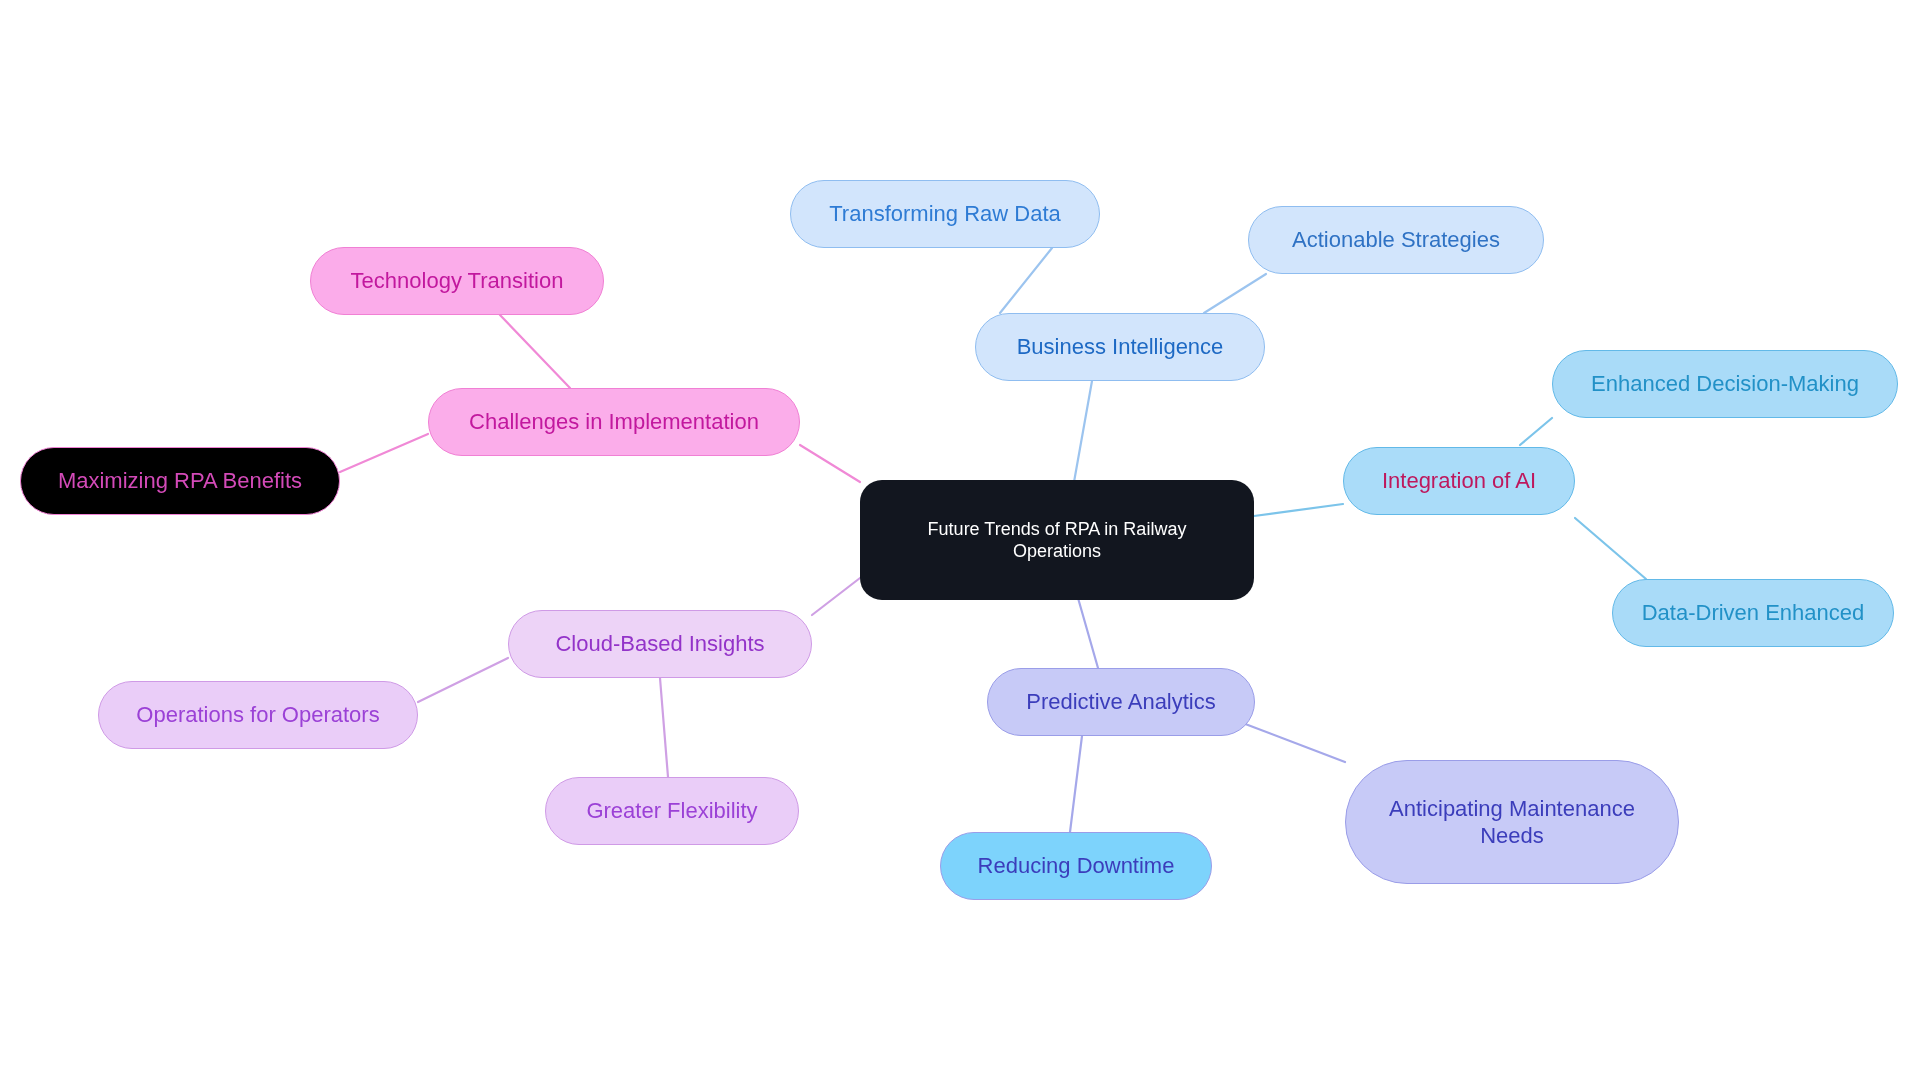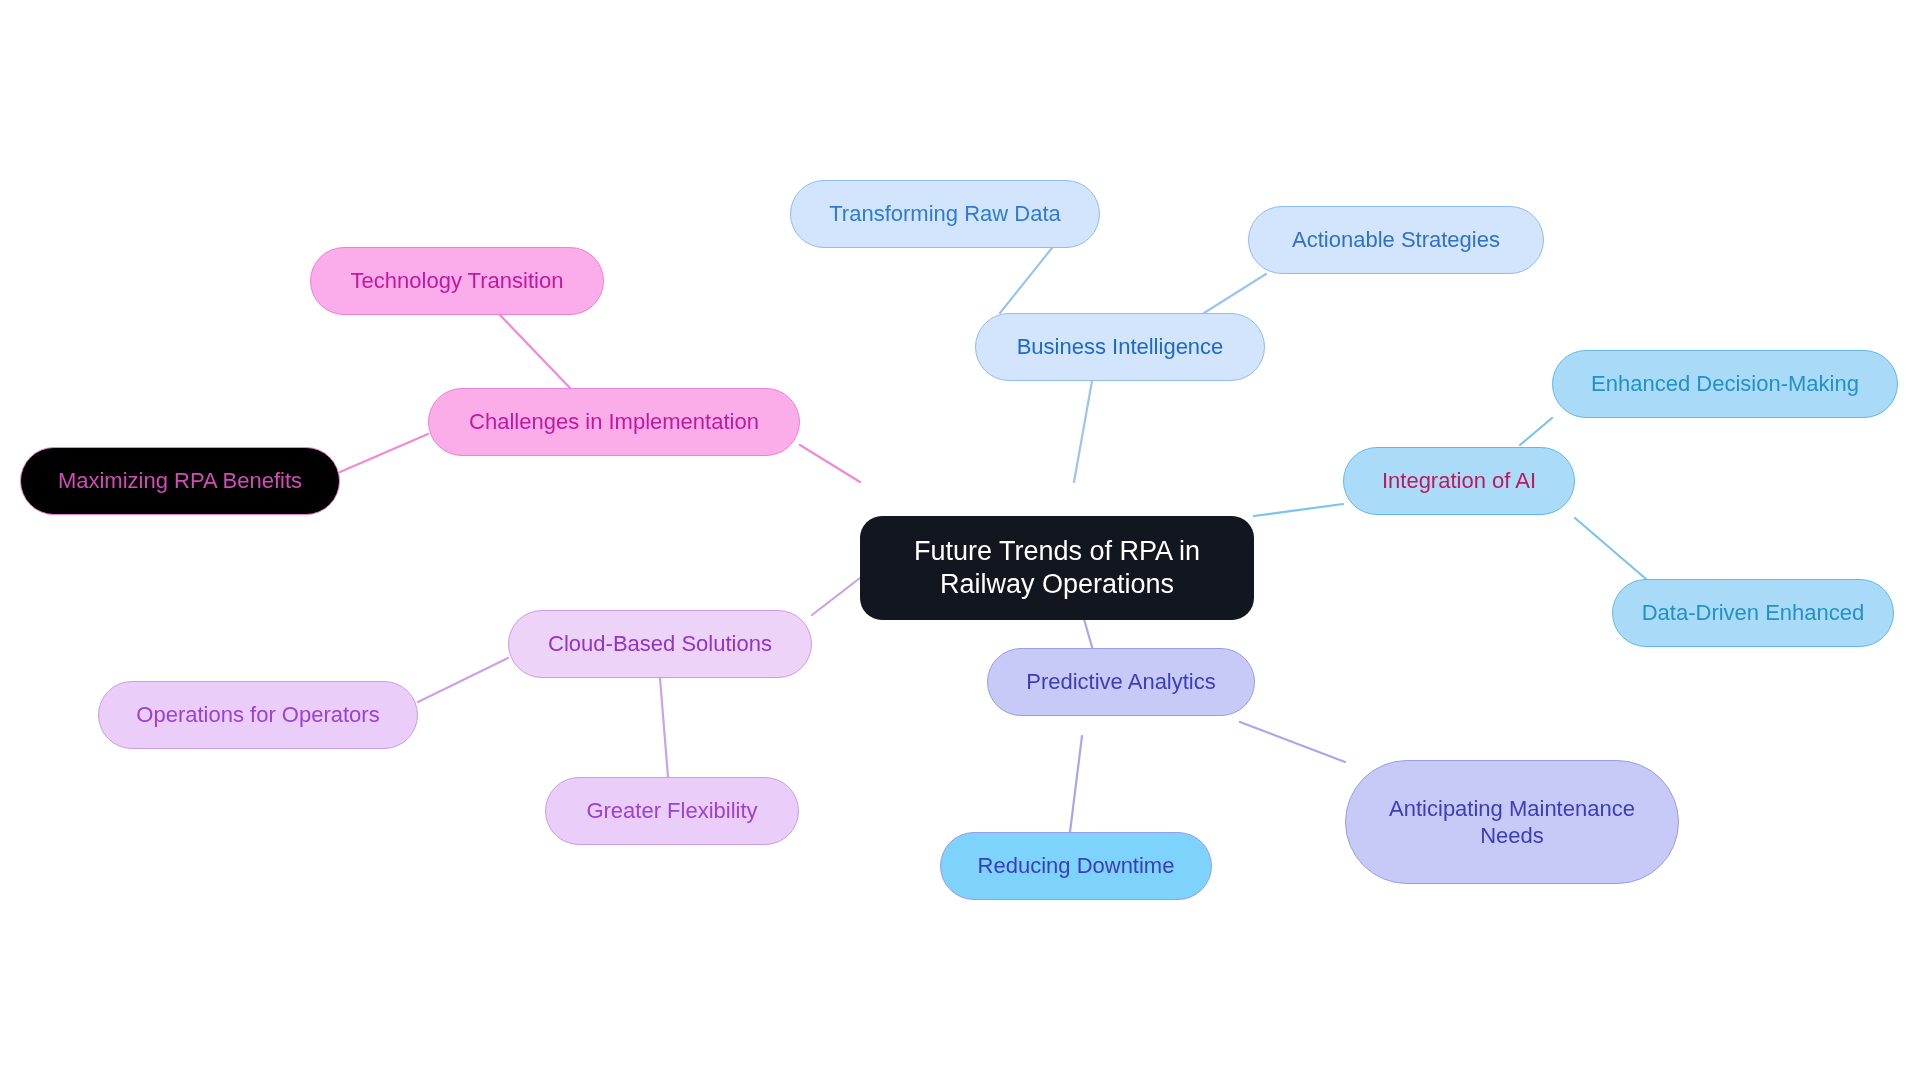--- a/index.html
+++ b/index.html
@@ -70,22 +70,22 @@
     </svg>
   <div id="node-layer">
       <div class="node" style="left: 790px; top: 180px; width: 310px; height: 68px; background: rgb(210, 229, 252); color: rgb(46, 123, 212); border-color: rgb(143, 189, 240); font-size: 22px;"><span>Transforming Raw Data</span></div>
       <div class="node" style="left: 1248px; top: 206px; width: 296px; height: 68px; background: rgb(210, 229, 252); color: rgb(47, 114, 196); border-color: rgb(143, 189, 240); font-size: 22px;"><span>Actionable Strategies</span></div>
       <div class="node" style="left: 975px; top: 313px; width: 290px; height: 68px; background: rgb(210, 229, 252); color: rgb(29, 105, 196); border-color: rgb(143, 189, 240); font-size: 22px;"><span>Business Intelligence</span></div>
       <div class="node" style="left: 1552px; top: 350px; width: 346px; height: 68px; background: rgb(169, 219, 248); color: rgb(34, 145, 199); border-color: rgb(98, 185, 232); font-size: 22px;"><span>Enhanced Decision-Making</span></div>
       <div class="node" style="left: 1612px; top: 579px; width: 282px; height: 68px; background: rgb(169, 219, 248); color: rgb(34, 145, 199); border-color: rgb(98, 185, 232); font-size: 22px;"><span>Data-Driven Enhanced</span></div>
       <div class="node" style="left: 1343px; top: 447px; width: 232px; height: 68px; background: rgb(170, 220, 249); color: #be185d; border-color: rgb(98, 185, 232); font-size: 22px;"><span>Integration of AI</span></div>
       <div class="node" style="left: 1345px; top: 760px; width: 334px; height: 124px; background: rgb(199, 202, 247); color: rgb(59, 61, 187); border-color: rgb(154, 157, 232); font-size: 22px;"><span>Anticipating Maintenance Needs</span></div>
       <div class="node" style="left: 940px; top: 832px; width: 272px; height: 68px; background: #7dd3fc; color: rgb(59, 61, 187); border-color: rgb(154, 157, 232); font-size: 22px;"><span>Reducing Downtime</span></div>
-      <div class="node" style="left: 987px; top: 648px; width: 268px; height: 68px; background: rgb(199, 202, 247); color: rgb(59, 61, 187); border-color: rgb(154, 157, 232); font-size: 22px;"><span>Predictive Analytics</span></div>
+      <div class="node" style="left: 987px; top: 668px; width: 268px; height: 68px; background: rgb(199, 202, 247); color: rgb(59, 61, 187); border-color: rgb(154, 157, 232); font-size: 22px;"><span>Predictive Analytics</span></div>
       <div class="node" style="left: 98px; top: 681px; width: 320px; height: 68px; background: rgb(234, 205, 248); color: rgb(155, 65, 214); border-color: rgb(207, 154, 230); font-size: 22px;"><span>Operations for Operators</span></div>
       <div class="node" style="left: 545px; top: 777px; width: 254px; height: 68px; background: rgb(234, 205, 248); color: rgb(155, 65, 214); border-color: rgb(207, 154, 230); font-size: 22px;"><span>Greater Flexibility</span></div>
-      <div class="node" style="left: 508px; top: 610px; width: 304px; height: 68px; background: rgb(237, 211, 247); color: rgb(147, 51, 201); border-color: rgb(207, 154, 230); font-size: 22px;"><span>Cloud-Based Solutions</span></div>
+      <div class="node" style="left: 508px; top: 610px; width: 304px; height: 68px; background: rgb(237, 211, 247); color: rgb(147, 51, 201); border-color: rgb(207, 154, 230); font-size: 22px;"><span>Cloud-Based Insights</span></div>
       <div class="node" style="left: 310px; top: 247px; width: 294px; height: 68px; background: rgb(251, 172, 234); color: rgb(194, 24, 158); border-color: rgb(240, 128, 212); font-size: 22px;"><span>Technology Transition</span></div>
       <div class="node" style="left: 20px; top: 447px; width: 320px; height: 68px; background: #000000; color: rgb(211, 74, 184); border-color: rgb(240, 128, 212); font-size: 22px;"><span>Maximizing RPA Benefits</span></div>
       <div class="node" style="left: 428px; top: 388px; width: 372px; height: 68px; background: rgb(251, 173, 234); color: rgb(194, 24, 158); border-color: rgb(240, 128, 212); font-size: 22px;"><span>Challenges in Implementation</span></div>
-      <div class="node root" style="left: 860px; top: 480px; width: 394px; height: 104px; background: rgb(18, 22, 31); color: rgb(255, 255, 255); border-color: rgb(18, 22, 31); font-size: 27px; margin-top: 36px;"><span>Future Trends of RPA in Railway Operations</span></div>
+      <div class="node root" style="left: 860px; top: 480px; width: 394px; height: 120px; background: rgb(18, 22, 31); color: rgb(255, 255, 255); border-color: rgb(18, 22, 31); font-size: 18px;"><span>Future Trends of RPA in Railway Operations</span></div>
     </div>
 </div>
 
 </body></html>

